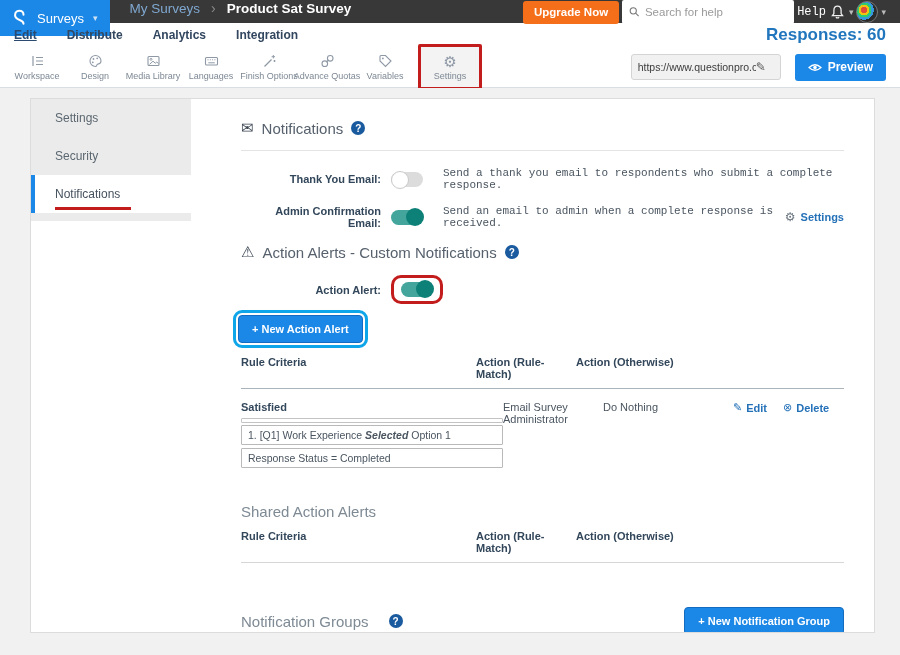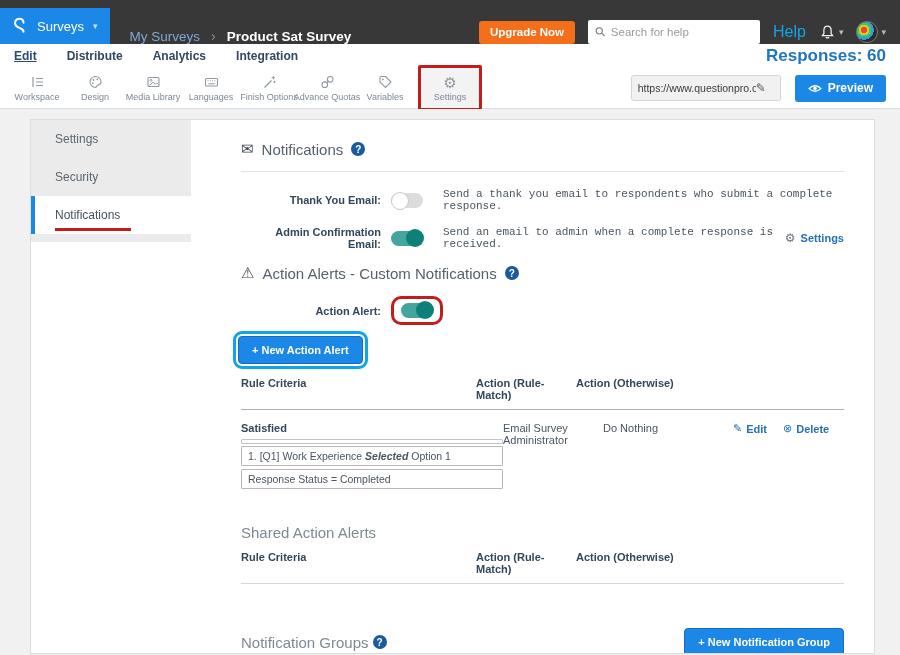--- a/index.html
+++ b/index.html
@@ -1,33 +1,33 @@
 <!DOCTYPE html>
 <html><head>
 <meta charset="utf-8">
 <style>
   * { margin:0; padding:0; box-sizing:border-box; }
   html,body { width:900px; height:655px; font-family:"Liberation Sans", sans-serif; background:#f1f1f1; overflow:hidden; }
 
   
-  .topbar { height:44px; background:#383838; display:flex; align-items:flex-end; color:#fff; }
+  .topbar { height:23px; background:#383838; display:flex; align-items:flex-start; color:#fff; }
   .logo-area { background:#1b87e6; height:36px; display:flex; align-items:center; padding:0 12px 0 10px; gap:9px; cursor:pointer; }
   .logo-glyph { width:18px; height:18px; }
   .logo-product { font-size:13px; color:#fff; }
   .caret { font-size:9px; color:#cfe3f7; }
   .breadcrumb { display:flex; align-items:center; gap:11px; margin-left:20px; font-size:13.5px; }
   .bc-parent { color:#7fa7cf; cursor:pointer; }
   .bc-sep { color:#8a8a8a; font-size:14px; }
   .bc-current { color:#fff; font-weight:bold; }
-  .topbar-right { margin-left:auto; display:flex; align-items:center; gap:13px; padding-right:14px; }
+  .topbar-right { margin-left:auto; display:flex; align-items:center; gap:3px; padding-right:14px; }
   .upgrade-btn { background:#f56e19; color:#fff; font-size:11.5px; font-weight:bold; border:none; border-radius:3px; height:23px; padding:0 11px; cursor:pointer; }
   .search-box { background:#fff; border-radius:2px; height:24px; width:172px; display:flex; align-items:center; padding:0 7px; gap:5px; }
   .search-box input { border:none; outline:none; font-size:11.5px; width:100%; color:#444; font-family:"Liberation Sans", sans-serif; }
   .search-box input::placeholder { color:#9a9a9a; }
-  .help-label { font-size:16px; color:#0ea5e9; cursor:pointer; }
+  .help-label { font-size:12px; color:#ffffff; cursor:pointer;font-family:Liberation Mono, monospace; }
   .bell-wrap,.avatar-wrap { display:flex; align-items:center; gap:3px; cursor:pointer; }
   .avatar { width:22px; height:22px; border-radius:50%; border:1px solid #777;
             background:radial-gradient(circle at 35% 40%, #e04b3a 0 18%, #f1c40f 18% 30%, #2ecc71 30% 42%, #3498db 42% 55%, #2b2b2b 55%); }
   .tcaret { font-size:9px; color:#bbb; }
 
   
   .subnav { height:24px; background:#fff; display:flex; align-items:center; padding:0 14px; gap:30px; }
   .subnav a { font-size:12px; font-weight:bold; color:#32475f; text-decoration:none; cursor:pointer; }
   .subnav a.active { text-decoration:underline; color:#2a4a70; }
   .responses { margin-left:auto; font-size:17px; color:#2176bd; font-weight:bold; }
@@ -96,21 +96,21 @@
   .cond-box { width:262px; border:1px solid #b9b9b9; border-radius:1px; padding:3px 6px; font-size:10.5px; color:#4a5560; margin-bottom:3px; }
   .cond-box b i { font-weight:bold; }
   .actions { display:flex; gap:16px; justify-content:flex-end; padding-right:28px; flex:1; align-items:flex-start; }
   .alink { color:#2471b8; font-weight:bold; cursor:pointer; display:flex; gap:4px; align-items:center; }
   .alink .ic { font-weight:normal; }
 
   .gray-title { font-size:15px; color:#7e8a94; margin:22px 0 10px 0; }
   .shared-space { height:34px; border-bottom:0; }
 
   .groups-head { display:flex; align-items:center; justify-content:space-between; margin:10px 0 12px 0; }
-  .g-title { display:flex; align-items:center; gap:4px; font-size:15px; color:#7e8a94; }
+  .g-title { display:flex; align-items:center; gap:20px; font-size:15px; color:#7e8a94; }
 </style>
 </head>
 <body>
 
 <div class="topbar">
   <div class="logo-area">
     <svg class="logo-glyph" viewBox="0 0 16 16">
       <path d="M12 13 C12 9 4.5 10.5 4.5 5.5 C4.5 2.5 7 1.5 8.5 1.5 C10.5 1.5 12 3 12 5" fill="none" stroke="#ffffff" stroke-width="1.8" stroke-linecap="round"></path>
     </svg>
     <span class="logo-product">Surveys</span>

